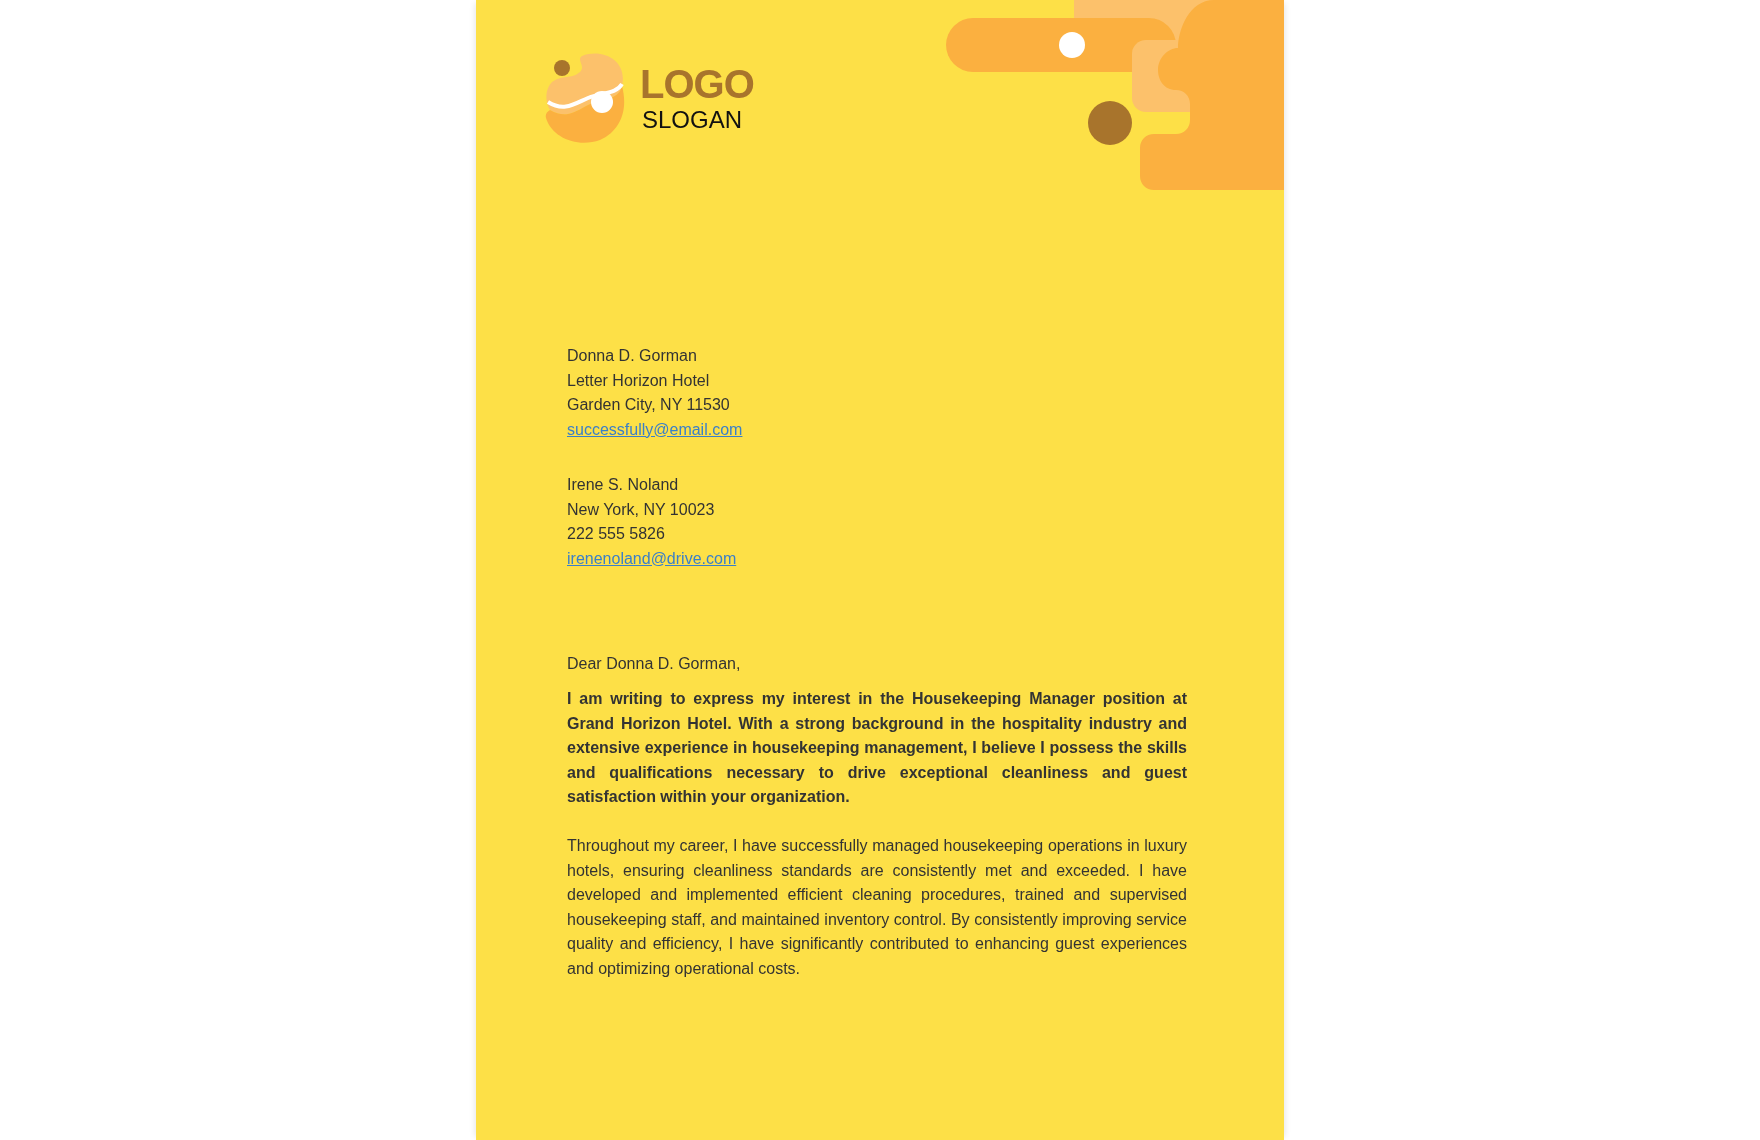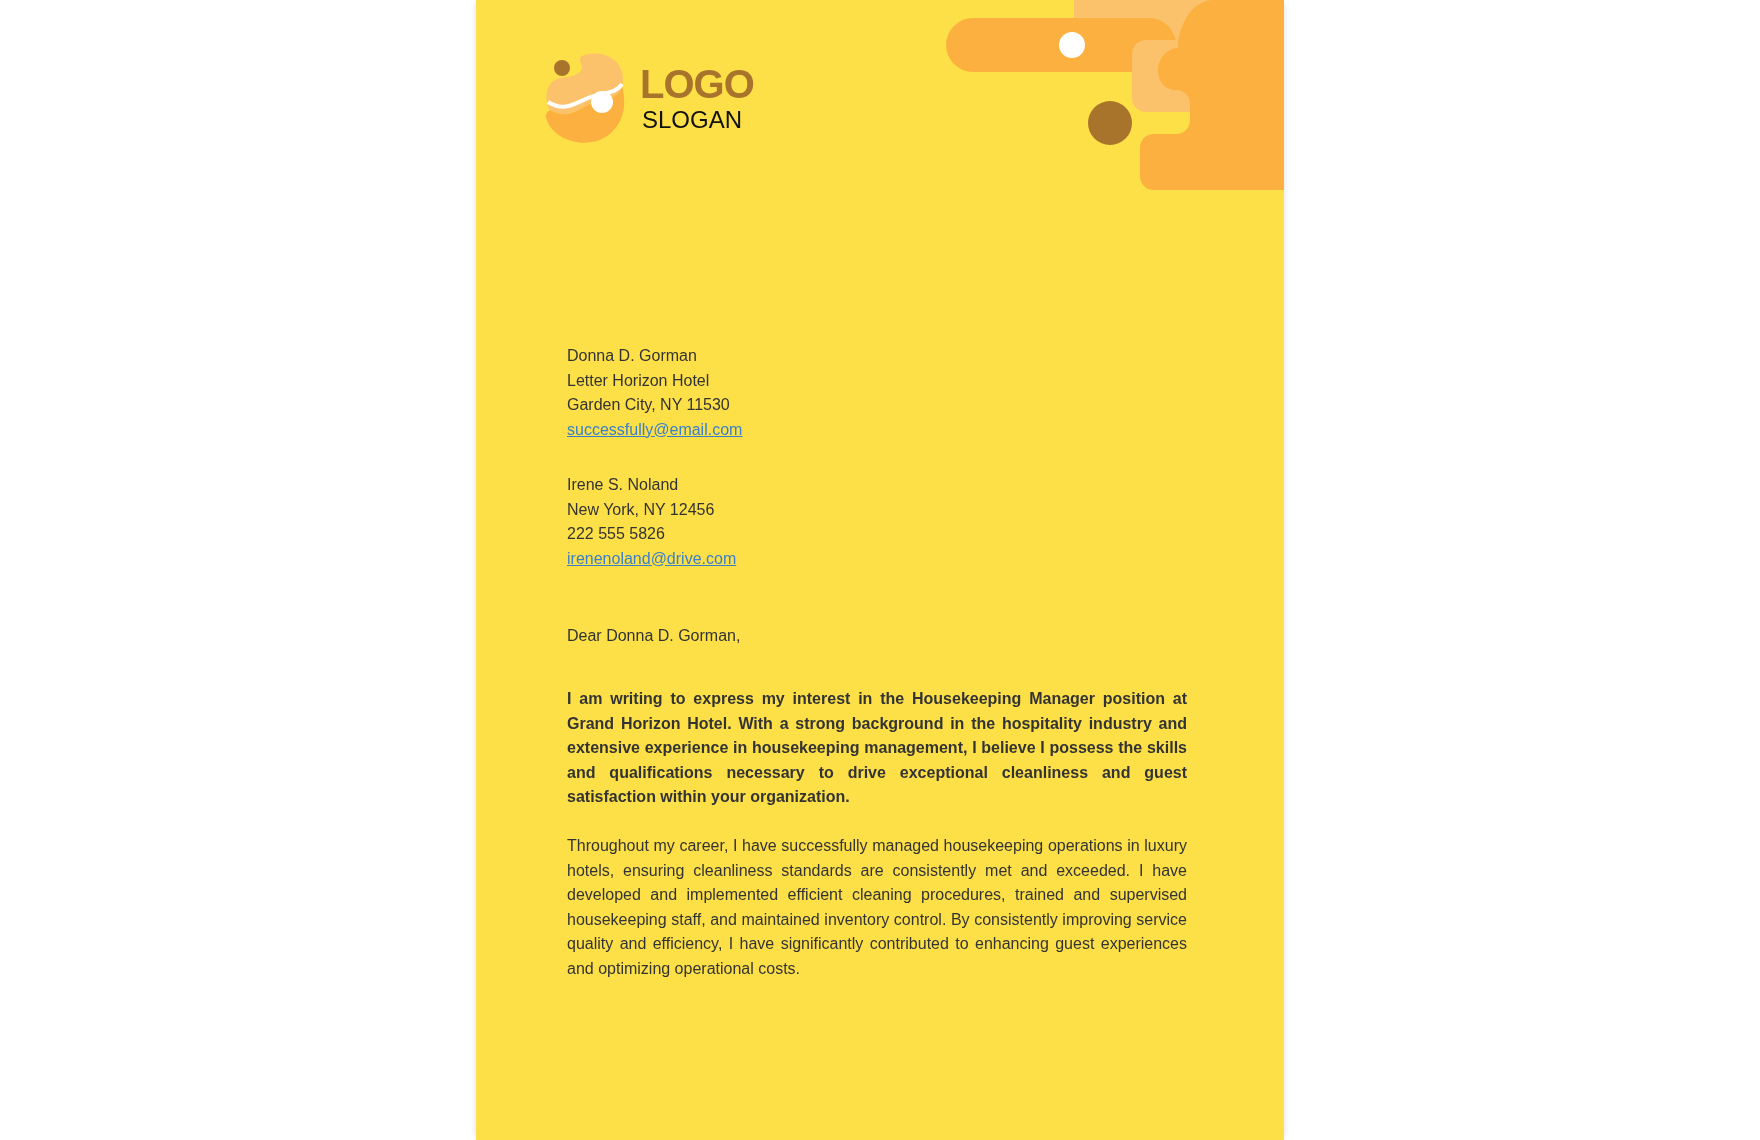--- a/index.html
+++ b/index.html
@@ -65,24 +65,24 @@
 
   <div class="block" style="top:327px;margin-top:17px;">
     <div>Donna D. Gorman</div>
     <div>Letter Horizon Hotel</div>
     <div>Garden City, NY 11530</div>
     <div class="link">successfully@email.com</div>
   </div>
 
   <div class="block" style="top:473px;">
     <div>Irene S. Noland</div>
-    <div>New York, NY 12456</div>
+    <div>New York, NY 10023</div>
     <div>222 555 5826</div>
     <div class="link">irenenoland@drive.com</div>
   </div>
 
-  <div class="block" style="top:624px;">Dear Donna D. Gorman,</div>
+  <div class="block" style="top:652px;">Dear Donna D. Gorman,</div>
 
   <div class="para" style="top:687px;font-weight:bold;">I am writing to express my interest in the Housekeeping Manager position at Grand Horizon Hotel. With a strong background in the hospitality industry and extensive experience in housekeeping management, I believe I possess the skills and qualifications necessary to drive exceptional cleanliness and guest satisfaction within your organization.</div>
 
   <div class="para" style="top:834px;">Throughout my career, I have successfully managed housekeeping operations in luxury hotels, ensuring cleanliness standards are consistently met and exceeded. I have developed and implemented efficient cleaning procedures, trained and supervised housekeeping staff, and maintained inventory control. By consistently improving service quality and efficiency, I have significantly contributed to enhancing guest experiences and optimizing operational costs.</div>
 
 </div>
 
 </body></html>

